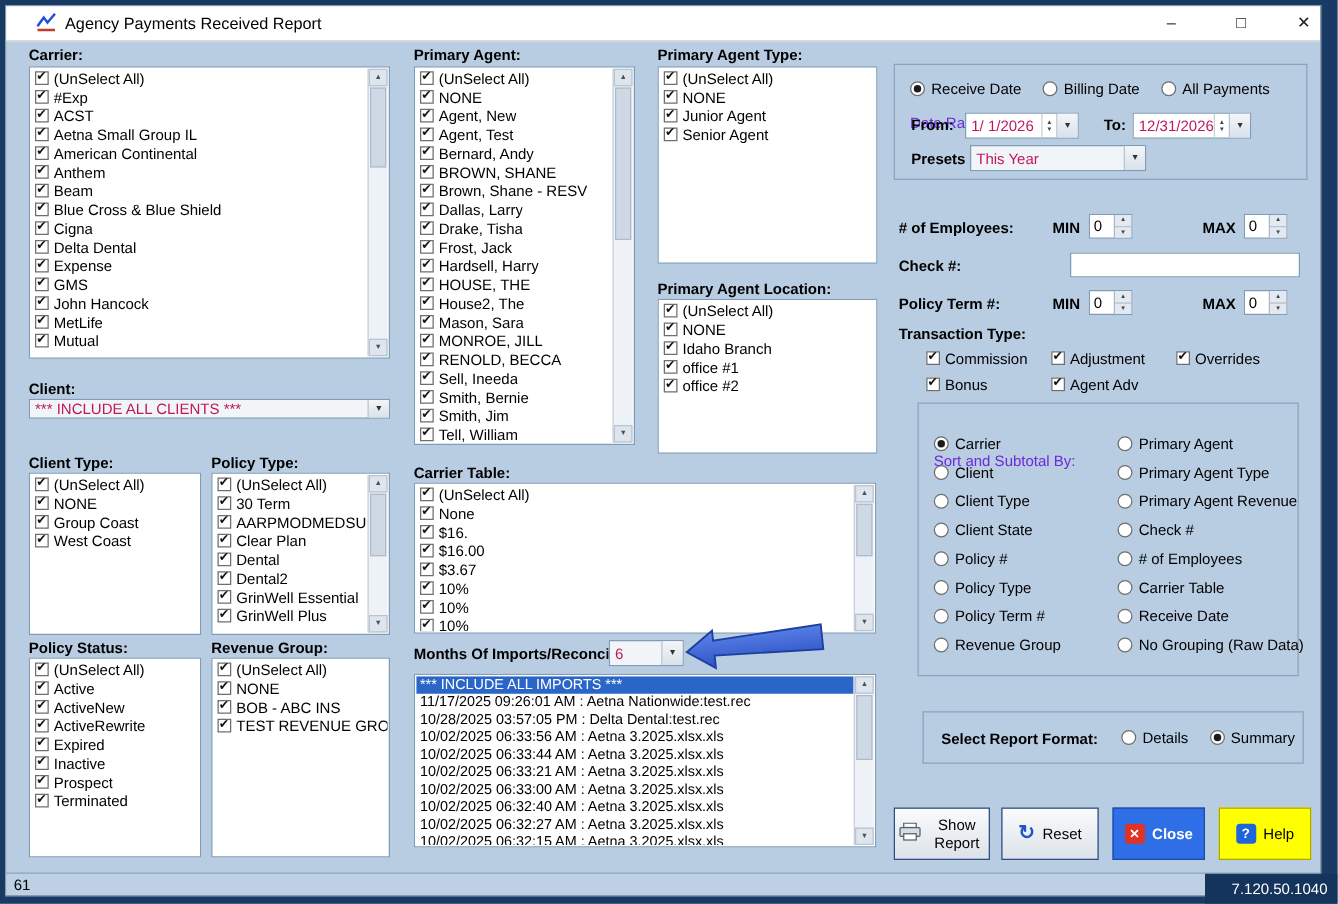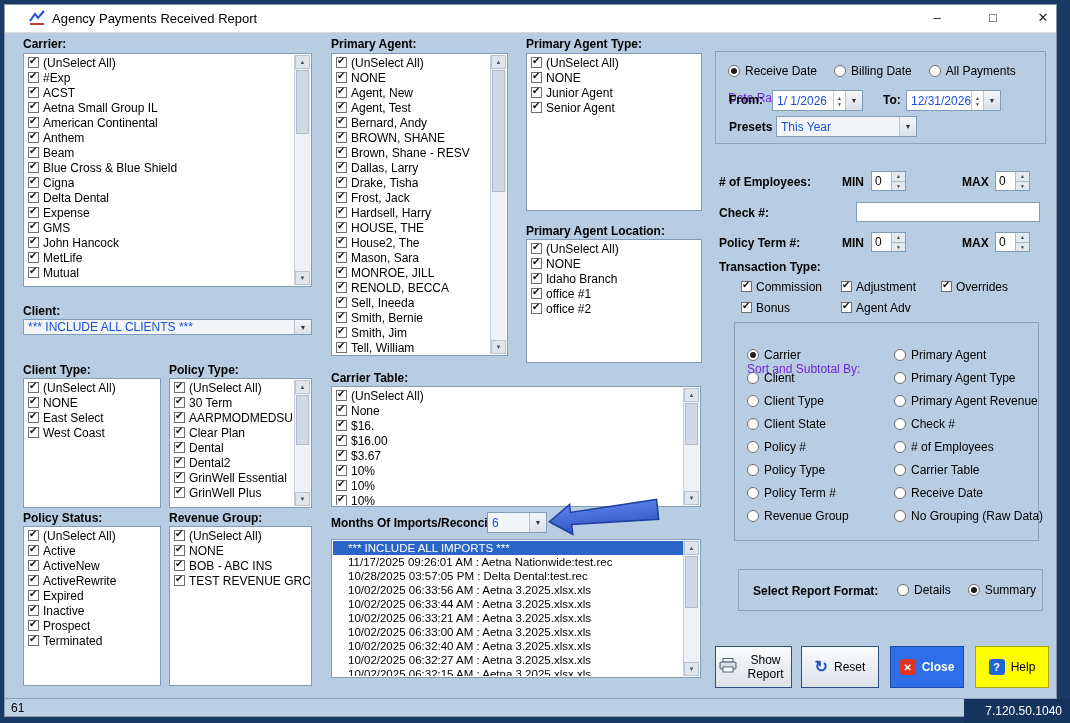--- a/index.html
+++ b/index.html
@@ -31,21 +31,21 @@
   .cb::after{content:"✔";position:absolute;left:0px;top:-3px;font-size:10px;color:#101010;}
   .li-lbl{overflow:hidden;}
 
   .sb{position:absolute;top:1px;right:1px;bottom:1px;width:16px;background:#eef1f5;border-left:1px solid #c6d0dc;display:flex;flex-direction:column;box-sizing:border-box;}
   .sb-btn{height:14px;flex:0 0 auto;background:#dfe5ec;border:1px solid #b9c4d2;box-sizing:border-box;font-size:6px;color:#46535f;display:flex;align-items:center;justify-content:center;}
   .sb-btn.up::after{content:"▲";}
   .sb-btn.dn::after{content:"▼";}
   .sb-thumb{margin:1px;background:#cfd9e5;border:1px solid #aebbca;height:62px;flex:0 0 auto;}
   .sb-fill{flex:1;}
 
-  .combo{position:absolute;background:#fff;border:1px solid #7f9db9;box-sizing:border-box;display:flex;align-items:center;font-size:12px;color:#1d4ed8;}
+  .combo{position:absolute;background:#fff;border:1px solid #7f9db9;box-sizing:border-box;display:flex;align-items:center;font-size:12px;color:#be185d;}
   .c-val{flex:1;padding-left:4px;white-space:nowrap;overflow:hidden;}
   .c-arrow{width:16px;align-self:stretch;background:linear-gradient(#f4f6f8,#d9e1ea);border-left:1px solid #b6c4d2;display:flex;align-items:center;justify-content:center;flex:0 0 auto;}
   .c-arrow::after{content:"▼";font-size:7px;color:#333;}
   .c-ud{width:11px;align-self:stretch;display:flex;flex-direction:column;align-items:center;justify-content:center;border-left:1px solid #c5cfdb;flex:0 0 auto;font-size:5px;color:#444;line-height:6px;}
   .c-ud::before{content:"▲";}
   .c-ud::after{content:"▼";}
   .combo.gray{background:#f2f5f8;}
 
   .spin{position:absolute;width:35px;height:20px;background:#fff;border:1px solid #7f9db9;box-sizing:border-box;display:flex;align-items:stretch;}
   .s-val{flex:1;font-size:12px;padding-left:3px;display:flex;align-items:center;}
@@ -62,21 +62,21 @@
 
   .rd-row{display:flex;align-items:center;gap:5px;font-size:12px;color:#000;white-space:nowrap;}
   .rd{width:12px;height:12px;border:1px solid #6e6e6e;border-radius:50%;background:#fff;position:relative;flex:0 0 auto;box-sizing:border-box;}
   .rd-row.on .rd::after{content:"";position:absolute;left:2px;top:2px;width:6px;height:6px;border-radius:50%;background:#1c1c1c;}
   .h-list{display:flex;column-gap:17px;}
   .sort-list{position:absolute;left:12px;top:20px;width:290px;height:186px;column-count:2;column-gap:4px;column-fill:auto;}
   .sort-list .rd-row{height:23px;break-inside:avoid;}
   .tx-list{position:absolute;display:flex;flex-wrap:wrap;width:302px;}
   .tx-list .li-row{flex:0 0 100px;height:21px;padding-left:0;align-items:center;}
 
-  .im-row{height:14px;line-height:14px;font-size:11.5px;color:#000;padding-left:15px;white-space:nowrap;}
+  .im-row{height:14px;line-height:14px;font-size:11.5px;color:#000;padding-left:3px;white-space:nowrap;}
   .im-row.sel{background:#2a66c8;color:#fff;}
 
   .btn{position:absolute;height:42px;border:1px solid #2f4e84;background:linear-gradient(#fafbfc,#dce2e9);box-sizing:border-box;display:flex;align-items:center;justify-content:center;gap:6px;font-size:12px;color:#000;cursor:pointer;}
   .two-line{width:46px;text-align:center;line-height:1.2;white-space:normal;}
   .btn.close-btn{background:#2e6fe8;border-color:#1b4ba8;color:#fff;font-weight:600;}
   .red-x{width:16px;height:16px;background:#dd3425;border-radius:3px;color:#fff;font-size:10px;font-weight:bold;display:flex;align-items:center;justify-content:center;flex:0 0 auto;}
   .btn.help-btn{background:#ffff00;border-color:#a8a800;}
   .q-icon{width:16px;height:16px;background:#1f64d8;border-radius:3px;color:#fff;font-size:11px;font-weight:bold;display:flex;align-items:center;justify-content:center;flex:0 0 auto;}
   .reset-icon{color:#1f56c4;font-size:16px;font-weight:bold;line-height:1;}
 
@@ -189,21 +189,21 @@
         <div class="li-row">
           <span class="cb"></span>
           <span class="li-lbl">(UnSelect All)</span>
         </div>
         <div class="li-row">
           <span class="cb"></span>
           <span class="li-lbl">NONE</span>
         </div>
         <div class="li-row">
           <span class="cb"></span>
-          <span class="li-lbl">East Select</span>
+          <span class="li-lbl">Group Coast</span>
         </div>
         <div class="li-row">
           <span class="cb"></span>
           <span class="li-lbl">West Coast</span>
         </div>
       </div>
   </div>
 
   <span class="lbl" style="left:164px;top:358px">Policy Type:</span>
   <div class="listbox has-sb" style="left:164px;top:373px;width:143px;height:130px">

